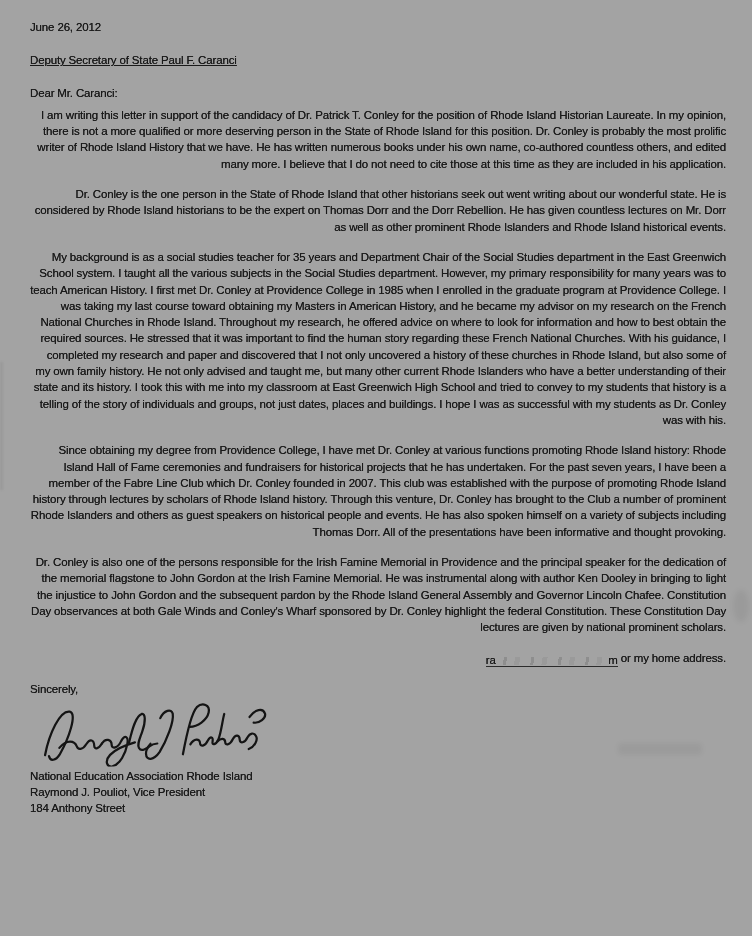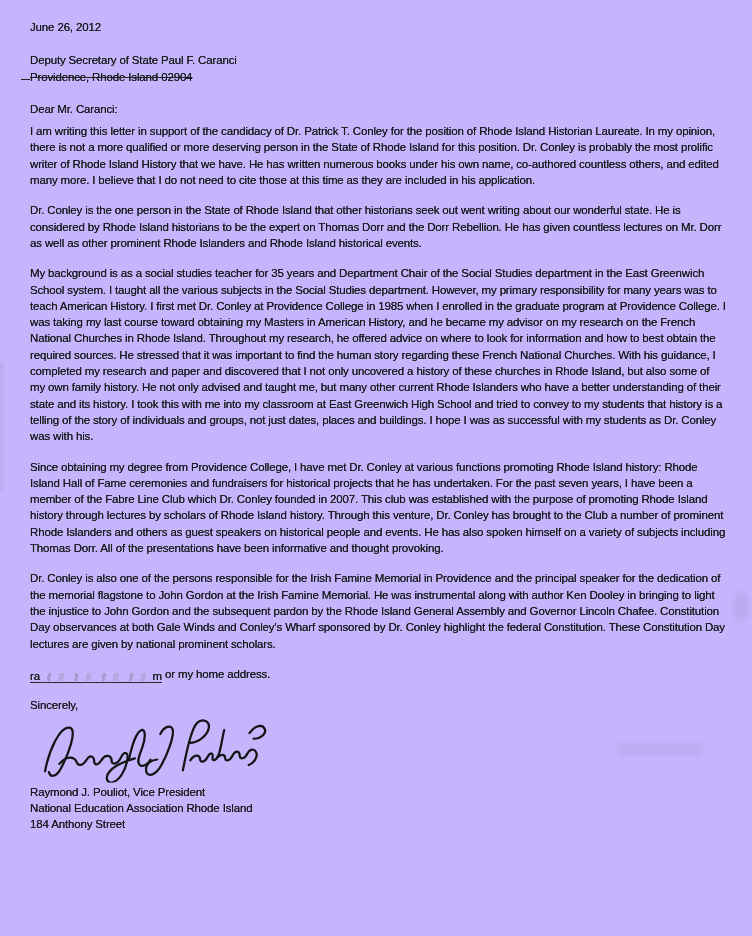--- a/index.html
+++ b/index.html
@@ -1,47 +1,47 @@
 <!DOCTYPE html>
 <html><head>
 <meta charset="utf-8">
 <style>
   html, body { margin:0; padding:0; }
   body {
     width:752px; height:936px; background:#ffffff; overflow:hidden;
     font-family:"Liberation Sans", sans-serif;
   }
   .page {
-    position:relative; width:752px; height:936px; background:#c4b5fd;
+    position:relative; width:752px; height:936px; background:#a3a3a3;
     color:#1a1a1a;
   }
   .content {
     position:relative;
     padding:19px 26px 0 30px;
     font-size:11.5px;
     line-height:16.3px;
     letter-spacing:-0.15px;
     text-shadow:0 0 0.55px rgba(12,12,12,0.85);
   }
   .date-line { margin:0 0 17px 0; }
-  .recipient { margin:8px 0 16px 0; }
+  .recipient { margin:8px 0 16px 0;text-decoration:underline; }
   .recipient .addr-line { display:block; }
   .struck {
     position:relative;
     text-decoration:line-through;
     text-decoration-thickness:1.4px;
     text-decoration-color:#222;
   }
   .struck::before {
     
     content:""; position:absolute; left:-9px; top:8px; width:9px; height:1.4px;
     background:#222;
   }
   .salutation { margin:0 0 6px 0; }
-  p.body-para { margin:0 0 14px 0; }
+  p.body-para { margin:0 0 14px 0;text-align:right; }
   .valediction { margin:2px 0 2px 0; }
 
   
   .redacted {
     display:inline-flex; align-items:flex-end;
     width:132px; height:13px;
     border-bottom:1.8px solid #2b2b2b;
     vertical-align:-2px;
     position:relative;
   }
@@ -85,21 +85,20 @@
 </head>
 <body>
 
 <div class="page">
   <div class="content">
 
     <div class="date-line">June 26, 2012</div>
 
     <div class="recipient">
       <span class="addr-line">Deputy Secretary of State Paul F. Caranci</span>
-      <span class="addr-line"><span class="struck">Providence, Rhode Island 02904</span></span>
     </div>
 
     <div class="salutation">Dear Mr. Caranci:</div>
 
     <p class="body-para">I am writing this letter in support of the candidacy of Dr. Patrick T. Conley for the position of Rhode Island Historian Laureate. In my opinion, there is not a more qualified or more deserving person in the State of Rhode Island for this position. Dr. Conley is probably the most prolific writer of Rhode Island History that we have. He has written numerous books under his own name, co-authored countless others, and edited many more. I believe that I do not need to cite those at this time as they are included in his application.</p>
 
     <p class="body-para">Dr. Conley is the one person in the State of Rhode Island that other historians seek out went writing about our wonderful state. He is considered by Rhode Island historians to be the expert on Thomas Dorr and the Dorr Rebellion. He has given countless lectures on Mr. Dorr as well as other prominent Rhode Islanders and Rhode Island historical events.</p>
 
     <p class="body-para">My background is as a social studies teacher for 35 years and Department Chair of the Social Studies department in the East Greenwich School system. I taught all the various subjects in the Social Studies department. However, my primary responsibility for many years was to teach American History.  I first met Dr. Conley at Providence College in 1985 when I enrolled in the graduate program at Providence College. I was taking my last course toward obtaining my Masters in American History, and he became my advisor on my research on the French National Churches in Rhode Island. Throughout my research, he offered advice on where to look for information and how to best obtain the required sources. He stressed that it was important to find the human story regarding these French National Churches. With his guidance, I completed my research and paper and discovered that I not only uncovered a history of these churches in Rhode Island, but also some of my own family history. He not only advised and taught me, but many other current Rhode Islanders who have a better understanding of their state and its history. I took this with me into my classroom at East Greenwich High School and tried to convey to my students that history is a telling of the story of individuals and groups, not just dates, places and buildings. I hope I was as successful with my students as Dr. Conley was with his.</p>
 
@@ -133,22 +132,22 @@
 
         <path class="sig-stroke" d="M158,48 C162,42 168,42 168,47 C168,51 173,51 176,45 C179,40 182,41 181,46 C180,50 184,50 187,44 C190,38 192,24 194,18"></path>
 
         <path class="sig-stroke" d="M186,46 C190,42 194,43 194,47 C194,51 199,50 202,44 C205,39 209,40 209,45 C209,49 214,49 217,43 C220,38 224,38 226,42 C228,46 224,53 218,55"></path>
 
         <path class="sig-stroke" d="M220,22 C226,14 234,13 236,19 C237,24 230,29 224,28"></path>
       </svg>
     </div>
 
     <div class="sender-block">
+      <span class="sender-line">National Education Association Rhode Island</span>
       <span class="sender-line">Raymond J. Pouliot, Vice President</span>
-      <span class="sender-line">National Education Association Rhode Island</span>
       <span class="sender-line">184 Anthony Street</span>
     </div>
 
   </div>
 
   <div class="artifact artifact-left-edge"></div>
   <div class="artifact artifact-right-smudge"></div>
   <div class="artifact artifact-under-redaction"></div>
 </div>
 

